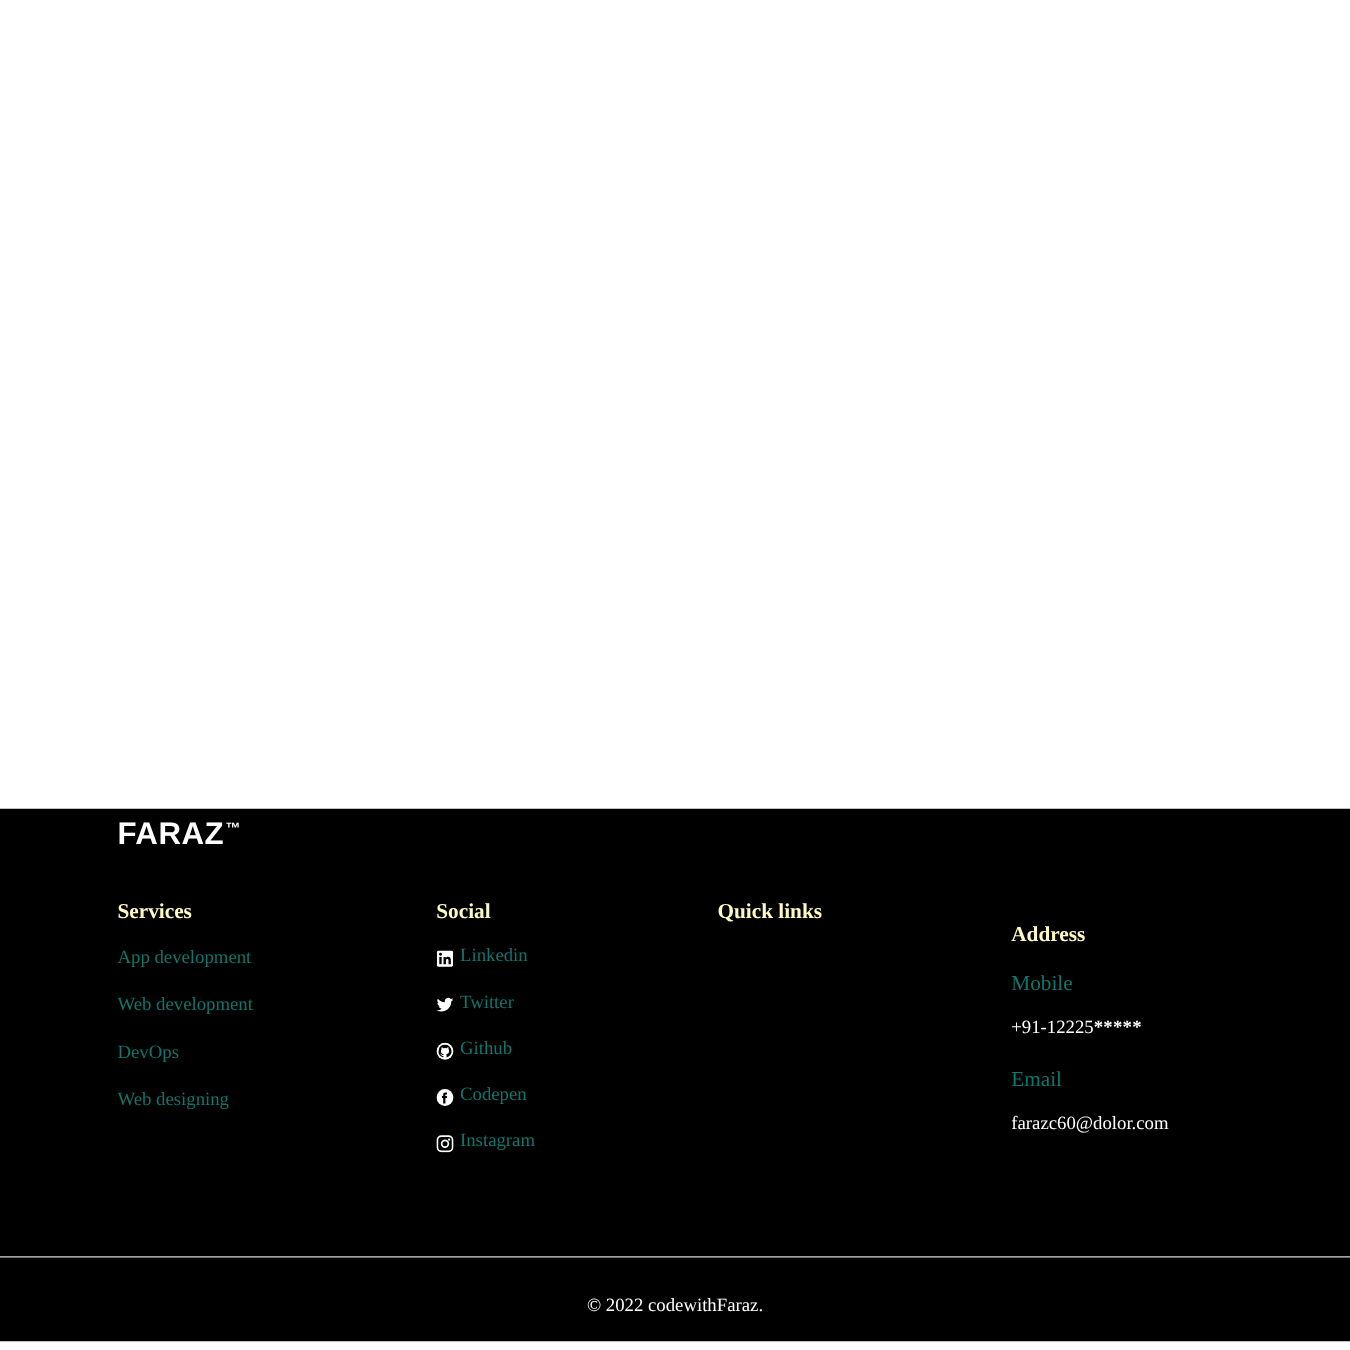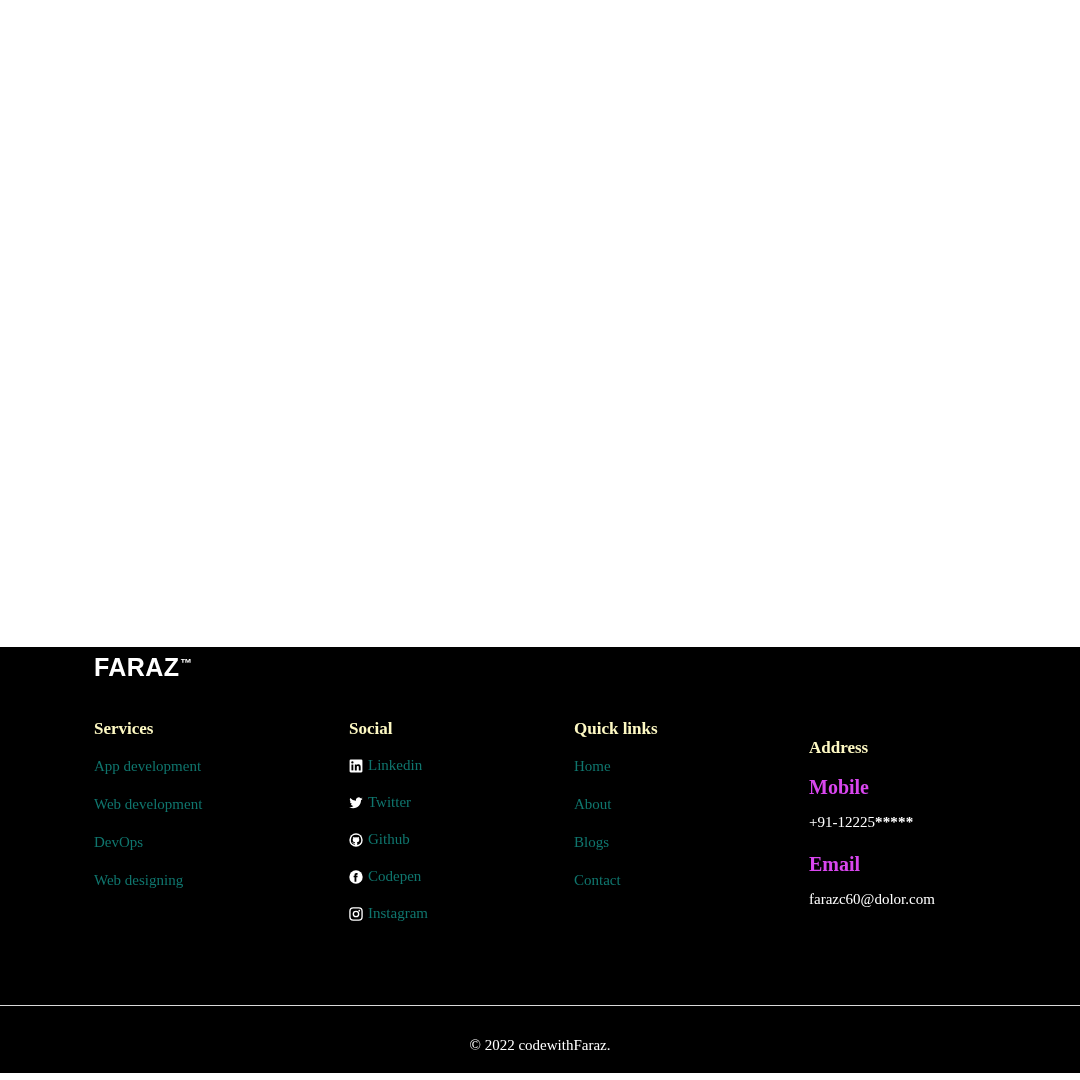--- a/index.html
+++ b/index.html
@@ -98,21 +98,21 @@
     font-size: 15px;
     line-height: 15px;
     color: #0f766e;
     text-decoration: none;
     display: inline-block;
     white-space: nowrap;
   }
 
   .social-row {
     display: flex;
-    align-items: flex-start;
+    align-items: flex-end;
     gap: 5px;
   }
   .social-icon {
     width: 14px;
     height: 14px;
     display: inline-block;
     flex: 0 0 14px;
     position: relative;
     top: 1px;
   }
@@ -121,24 +121,24 @@
   .addr-text {
     font-family: "Liberation Serif", serif;
     font-size: 14.5px;
     line-height: 17px;
     color: #ffffff;
     margin: 0 0 24px 0;
     width: 248px;
   }
   .sub-heading {
     font-family: "Liberation Serif", serif;
-    font-weight: bold;
-    font-size: 20px;
+    font-weight: normal;
+    font-size: 17px;
     line-height: 20px;
-    color: #d946ef;
+    color: #0f766e;
     margin: 0 0 18px 0;
   }
   .addr-value {
     font-family: "Liberation Serif", serif;
     font-size: 15px;
     line-height: 15px;
     color: #ffffff;
     margin: 0 0 24px 0;
     text-decoration: none;
     display: block;
@@ -257,34 +257,20 @@
               </svg>
             </span>
             <span>Instagram</span>
           </a>
         </li>
       </ul>
     </div>
 
     <div class="col col-quick">
       <div class="col-heading">Quick links</div>
-      <ul class="link-list">
-        <li>
-          <a class="flink" href="#">Home</a>
-        </li>
-        <li>
-          <a class="flink" href="#">About</a>
-        </li>
-        <li>
-          <a class="flink" href="#">Blogs</a>
-        </li>
-        <li>
-          <a class="flink" href="#">Contact</a>
-        </li>
-      </ul>
     </div>
 
     <div class="col col-address">
       <div class="col-heading">Address</div>
       <div class="sub-heading">Mobile</div>
       <a class="addr-value" href="#"><span>+91-12225</span><span class="stars">*****</span></a>
       <div class="sub-heading">Email</div>
       <a class="addr-value last" href="#">farazc60@dolor.com</a>
     </div>
 

